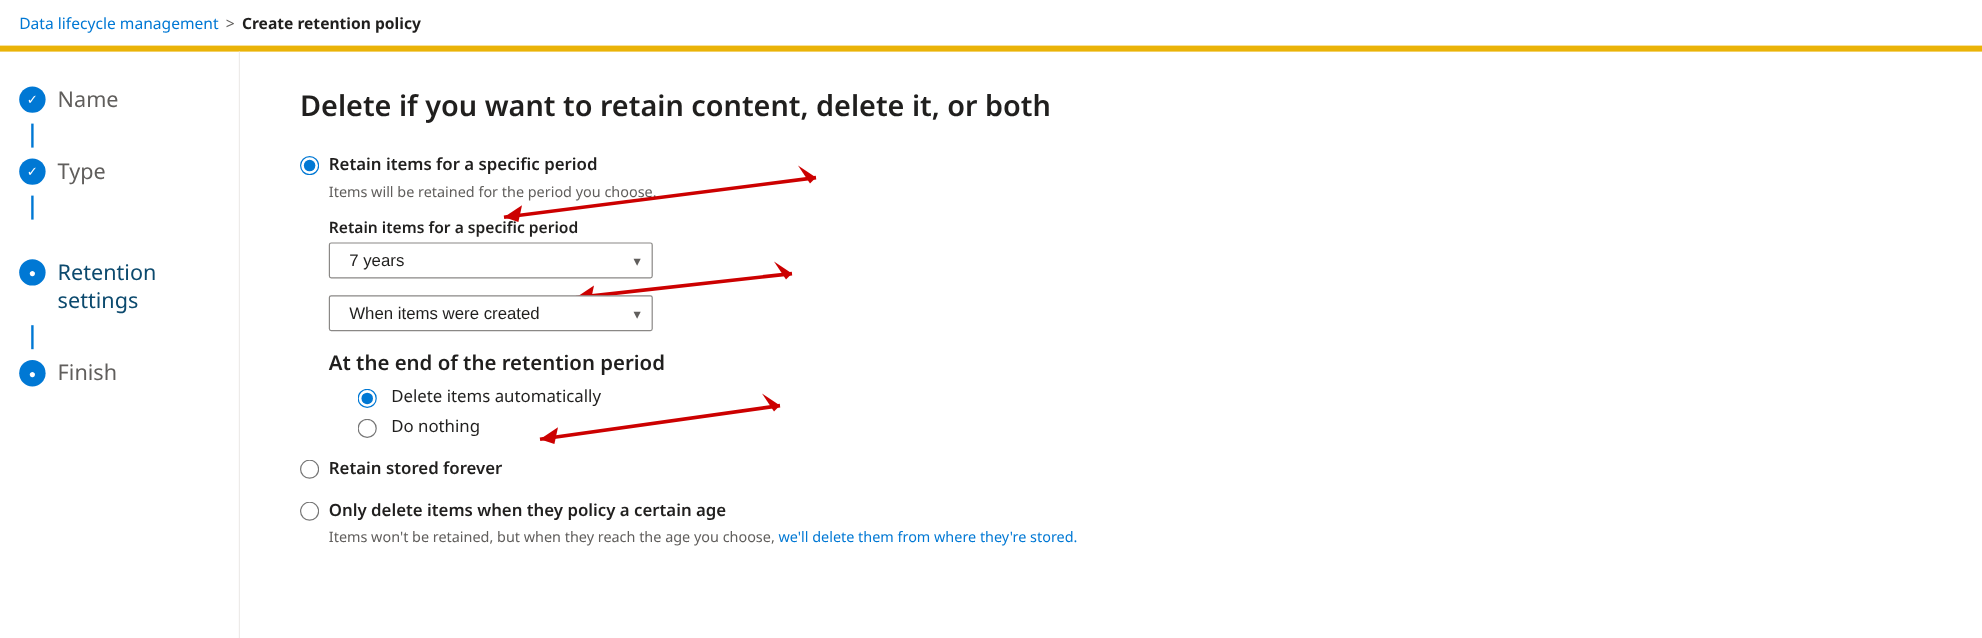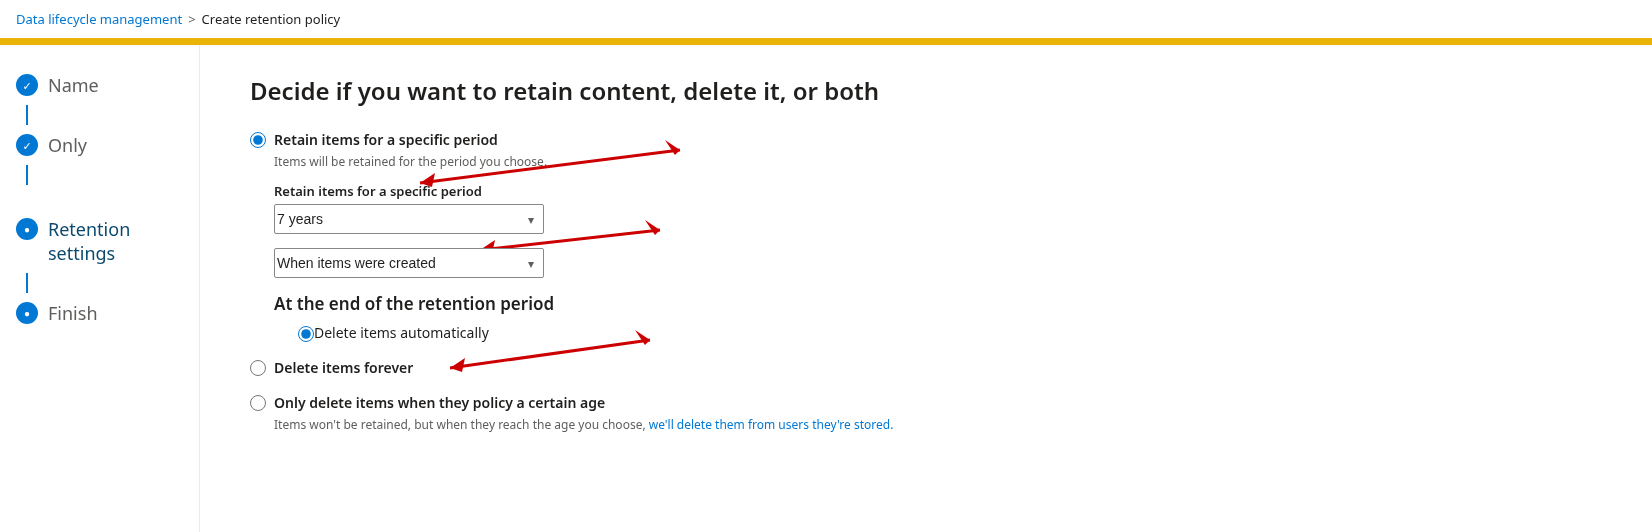--- a/index.html
+++ b/index.html
@@ -12,32 +12,33 @@
       overflow: hidden;
     }
 
     
     .breadcrumb {
       display: flex;
       align-items: center;
       padding: 10px 16px;
       font-size: 13px;
       color: #605e5c;
-      border-bottom: 7px solid #eab308;
+      border-bottom: 5px solid #eab308;
       gap: 6px;
     }
     .breadcrumb-link {
       color: #0078d4;
       cursor: pointer;
     }
     .breadcrumb-sep {
       color: #605e5c;
     }
     .breadcrumb-current {
       color: #201f1e;
+      font-weight: bold;
     }
 
     
     .layout {
       display: flex;
       height: calc(532px - 37px);
     }
 
     
     .sidebar {
@@ -155,21 +156,21 @@
     .select-wrapper {
       position: relative;
       display: inline-block;
     }
 
     .select-input {
       appearance: none;
       -webkit-appearance: none;
       border: 1px solid #8a8886;
       border-radius: 2px;
-      padding: 6px 32px 6px 2px;
+      padding: 6px 32px 6px 16px;
       font-size: 14px;
       color: #201f1e;
       background: #fff;
       cursor: pointer;
       min-width: 270px;
       outline: none;
     }
 
     .select-arrow {
       position: absolute;
@@ -188,21 +189,21 @@
       margin-bottom: 8px;
     }
 
     .sub-radio-group {
       margin-left: 24px;
     }
 
     .sub-radio-option {
       display: flex;
       align-items: center;
-      gap: 0;
+      gap: 12px;
       margin-bottom: 6px;
     }
 
     .sub-radio-label {
       font-size: 14px;
       color: #201f1e;
     }
 
     
     .check-icon {
@@ -228,21 +229,21 @@
       </div>
       <span class="step-label">Name</span>
     </div>
 
     <div class="step-connector"></div>
 
     <div class="step-item">
       <div class="step-circle completed">
         <span class="check-icon">✓</span>
       </div>
-      <span class="step-label">Only</span>
+      <span class="step-label">Type</span>
     </div>
 
     <div class="step-connector"></div>
 
     <div class="step-item">
       <div class="step-circle active">
         <span style="font-size:10px;">●</span>
       </div>
       <span class="step-label active">Retention settings</span>
     </div>
@@ -274,21 +275,21 @@
         <polygon points="460,185 445,175 455,190" fill="#c00"></polygon>
       </g>
 
       <g>
         <line x1="450" y1="295" x2="250" y2="323" stroke="#c00" stroke-width="3"></line>
         <polygon points="250,323 265,313 262,327" fill="#c00"></polygon>
         <polygon points="450,295 435,285 445,300" fill="#c00"></polygon>
       </g>
     </svg>
 
-    <h1 class="page-title">Decide if you want to retain content, delete it, or both</h1>
+    <h1 class="page-title">Delete if you want to retain content, delete it, or both</h1>
 
     <div class="radio-group">
       <div class="radio-option">
         <input type="radio" class="radio-input" name="retention-option" id="retain-specific" checked="" style="">
         <label class="radio-label" for="retain-specific">Retain items for a specific period</label>
       </div>
       <p class="radio-description">Items will be retained for the period you choose.</p>
 
       <div class="field-group">
         <div class="field-label">Retain items for a specific period</div>
@@ -317,35 +318,39 @@
         </div>
       </div>
 
       <div class="field-group">
         <div class="section-label">At the end of the retention period</div>
         <div class="sub-radio-group">
           <div class="sub-radio-option">
             <input type="radio" class="radio-input" name="end-period-option" id="delete-auto" checked="" style="">
             <label class="sub-radio-label" for="delete-auto">Delete items automatically</label>
           </div>
+          <div class="sub-radio-option">
+            <input type="radio" class="radio-input" name="end-period-option" id="do-nothing" style="">
+            <label class="sub-radio-label" for="do-nothing">Do nothing</label>
+          </div>
         </div>
       </div>
     </div>
 
     <div class="radio-group">
       <div class="radio-option">
         <input type="radio" class="radio-input" name="retention-option" id="retain-forever" style="">
-        <label class="radio-label" for="retain-forever">Delete items forever</label>
+        <label class="radio-label" for="retain-forever">Retain stored forever</label>
       </div>
     </div>
 
     <div class="radio-group">
       <div class="radio-option">
         <input type="radio" class="radio-input" name="retention-option" id="delete-only" style="">
         <label class="radio-label" for="delete-only">Only delete items when they policy a certain age</label>
       </div>
       <p class="radio-description">
-        Items won't be retained, but when they reach the age you choose, <span style="color:#0078d4;">we'll delete them from users they're stored.</span>
+        Items won't be retained, but when they reach the age you choose, <span style="color:#0078d4;">we'll delete them from where they're stored.</span>
       </p>
     </div>
 
   </div>
 </div>
 
 </body></html>

